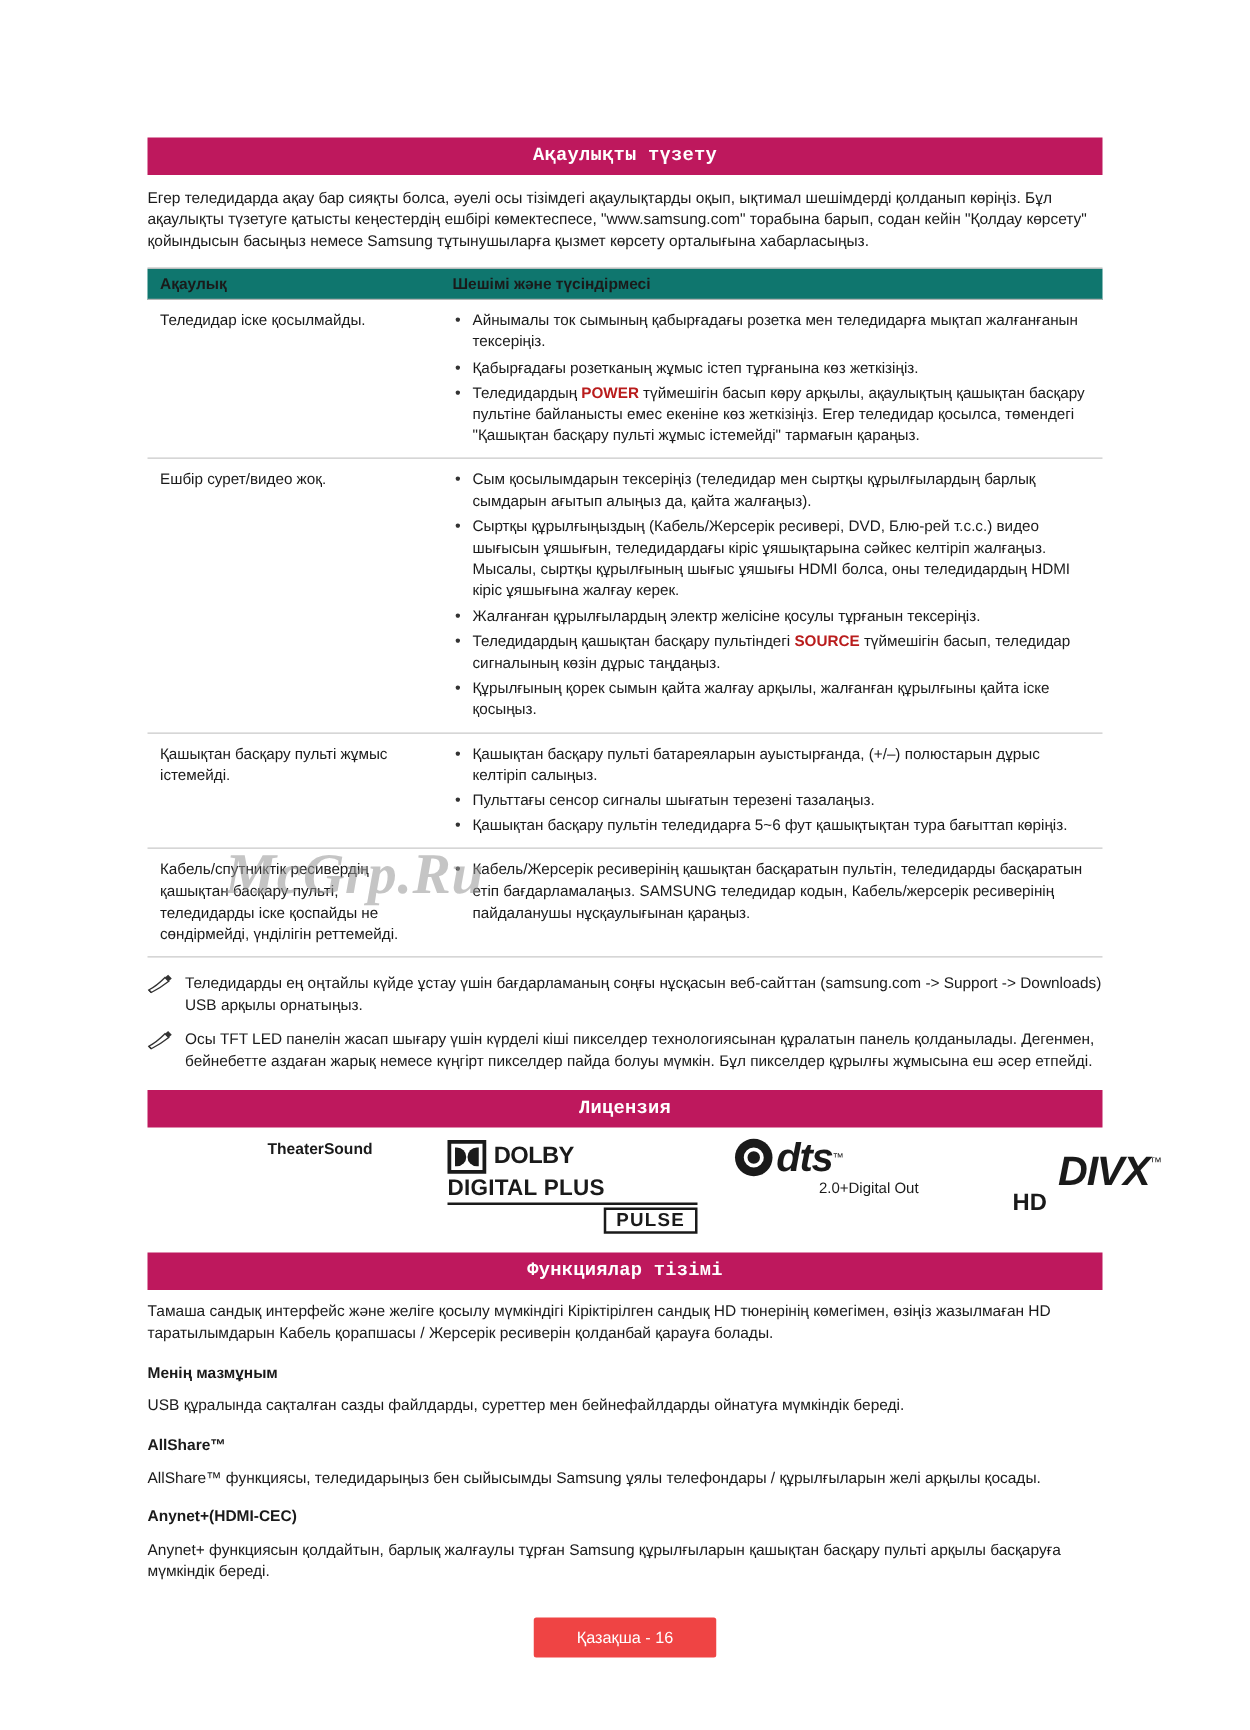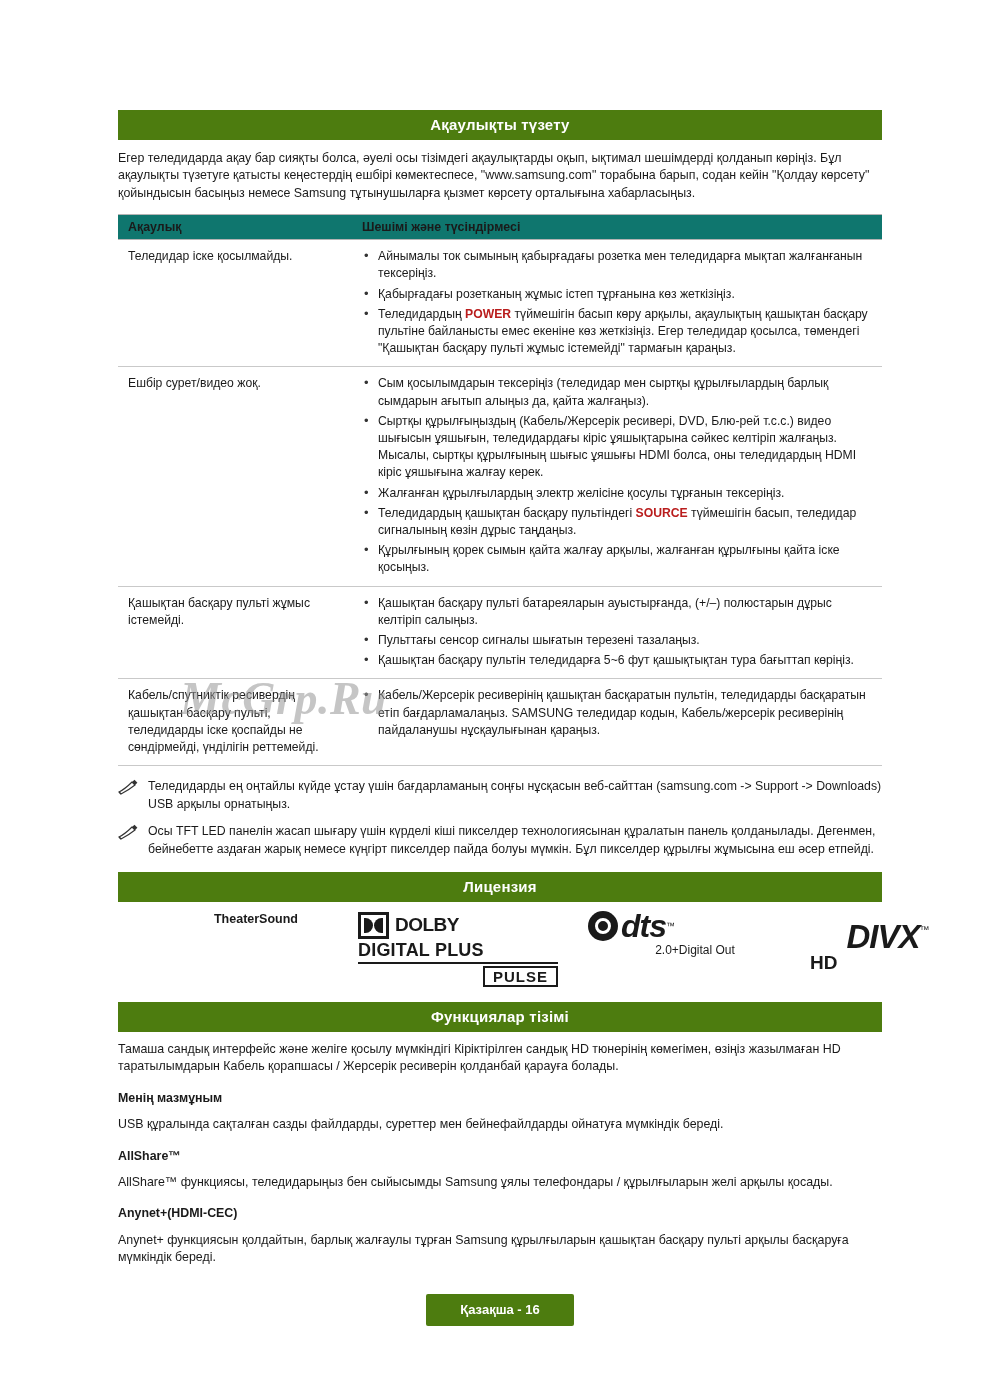--- a/index.html
+++ b/index.html
@@ -21,27 +21,28 @@
     width: 1000px;
     height: 1384px;
   }
   .content {
     position: absolute;
     left: 118px;
     top: 110px;
     width: 764px;
   }
   .section-header {
-    background: #4d7c0f;
+    background: #be185d;
     color: #ffffff;
     text-align: center;
     font-size: 15px;
     font-weight: bold;
     padding: 6px 0 7px 0;
     letter-spacing: 0.2px;
+    font-family: Liberation Mono, monospace;
   }
   .intro {
     font-size: 12.4px;
     line-height: 17.4px;
     margin: 10px 0 12px 0;
     text-align: left;
   }
   table.tbl {
     width: 100%;
     border-collapse: collapse;
@@ -262,24 +263,24 @@
   }
   .footer {
     position: absolute;
     left: 0;
     top: 1294px;
     width: 1000px;
     text-align: center;
   }
   .footer-badge {
     display: inline-block;
-    background: #4d7c0f;
+    background: #ef4444;
     color: #ffffff;
     font-size: 13px;
-    font-weight: bold;
+    font-weight: normal;
     padding: 8px 34px 9px 34px;
     border-radius: 2px;
   }
   .watermark {
     position: absolute;
     left: 180px;
     top: 672px;
     font-size: 46px;
     font-weight: bold;
     font-style: italic;

